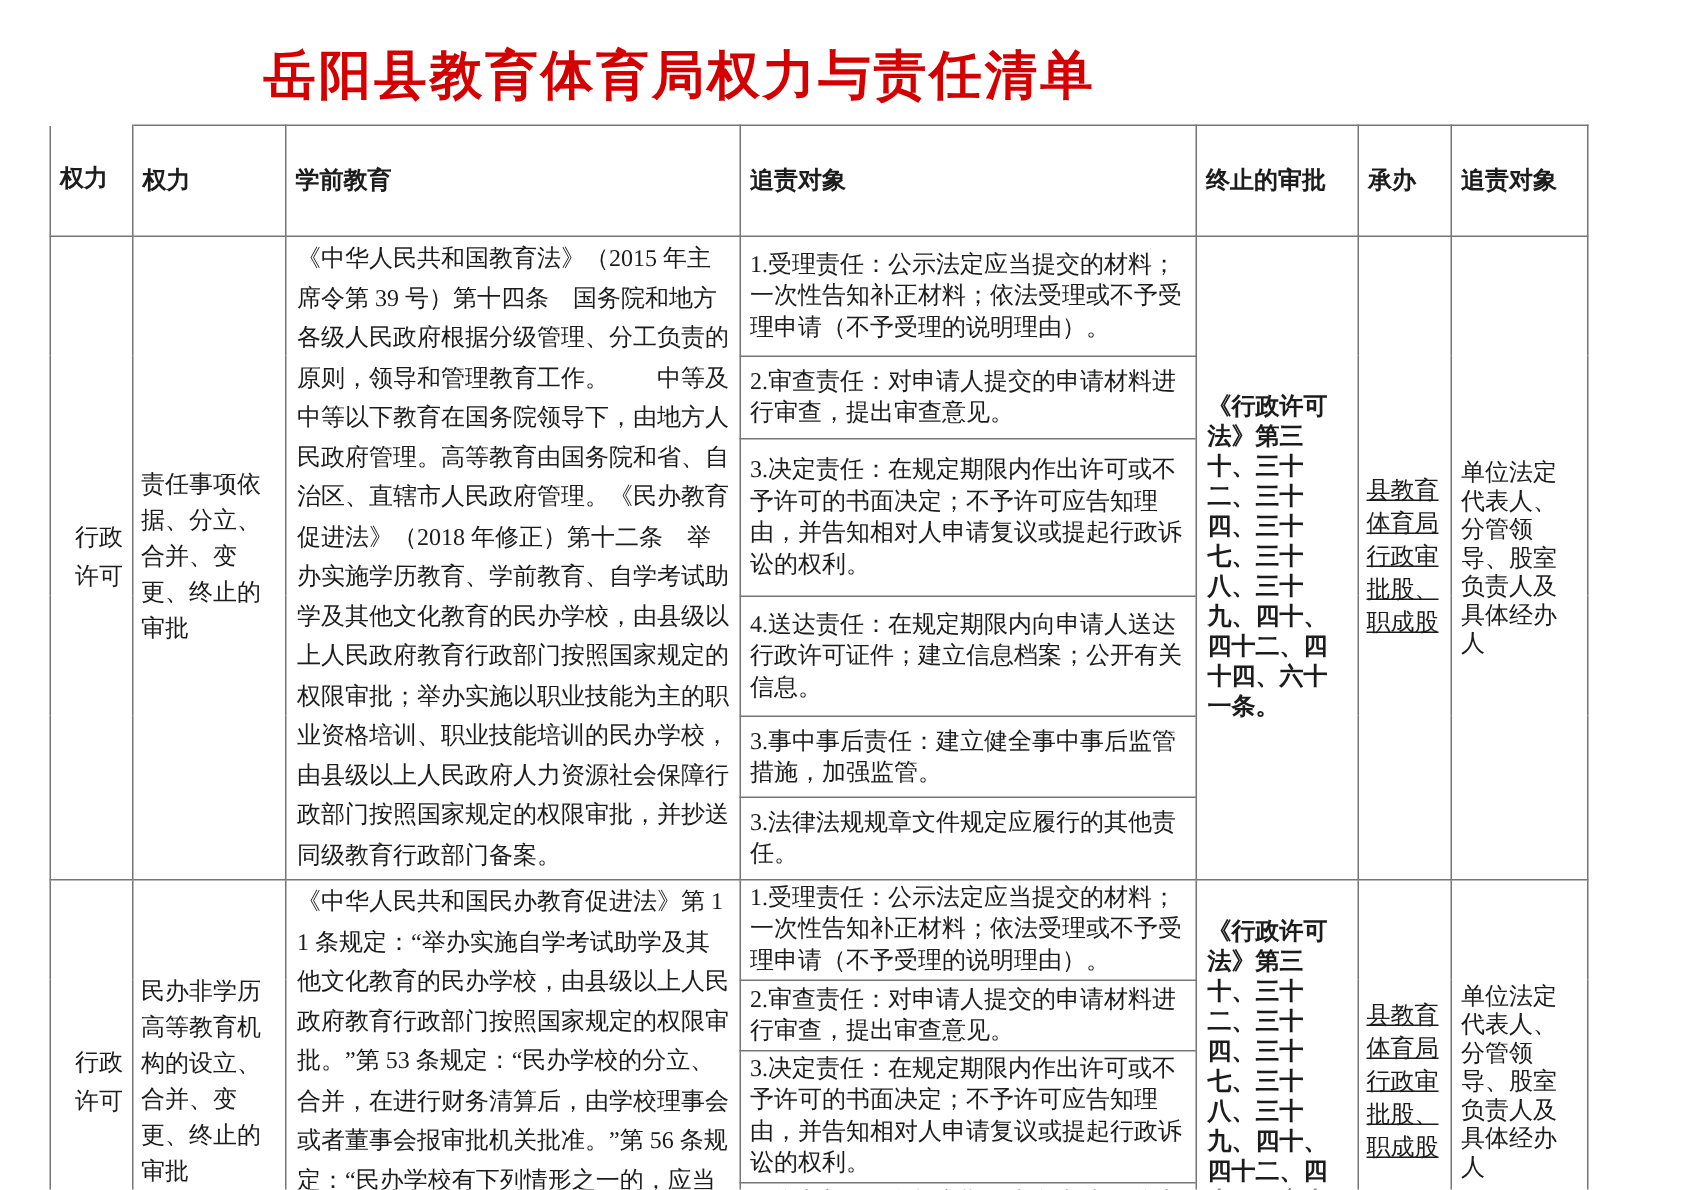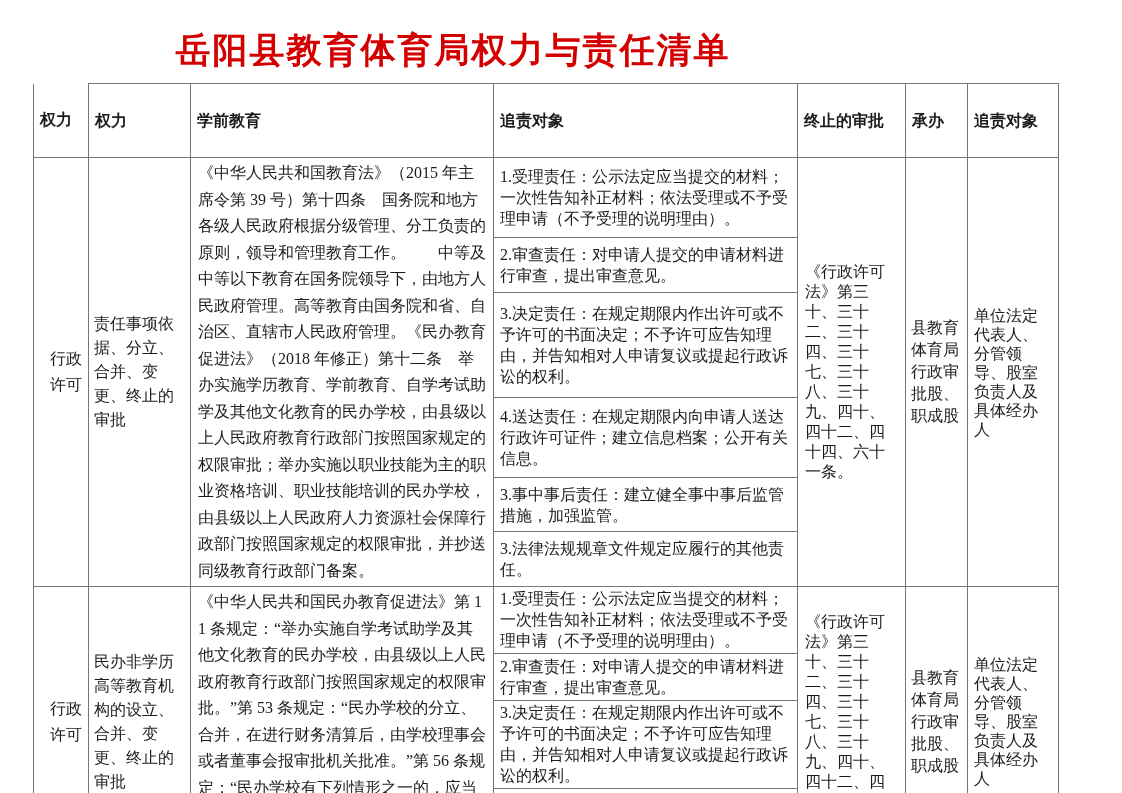--- a/index.html
+++ b/index.html
@@ -37,22 +37,22 @@
   }
   .power-table th{
     font-weight:bold;
     line-height:22px;
   }
   th.no-top{border-top:hidden;}
   td.c-type{text-align:right;line-height:26px;}
   td.c-power{line-height:24px;padding:3px 5px;}
   td.c-basis{line-height:26.5px;padding:2px 7px;}
   td.c-duty{line-height:21px;padding:1px 6px;vertical-align:middle;margin-left:32px;}
-  td.c-dutybasis{line-height:20px;padding:2px 7px;}
-  td.c-undertaker{line-height:22px;padding:2px 5px;}
+  td.c-dutybasis{line-height:20px;padding:2px 7px;font-weight:bold;}
+  td.c-undertaker{line-height:22px;padding:2px 5px;text-decoration:underline;}
   td.c-accountable{line-height:19px;padding:2px 6px;}
 </style>
 </head>
 <body>
 
 <div class="page">
 
   <div class="doc-title">岳阳县教育体育局权力与责任清单</div>
 
   <div class="table-wrap">

